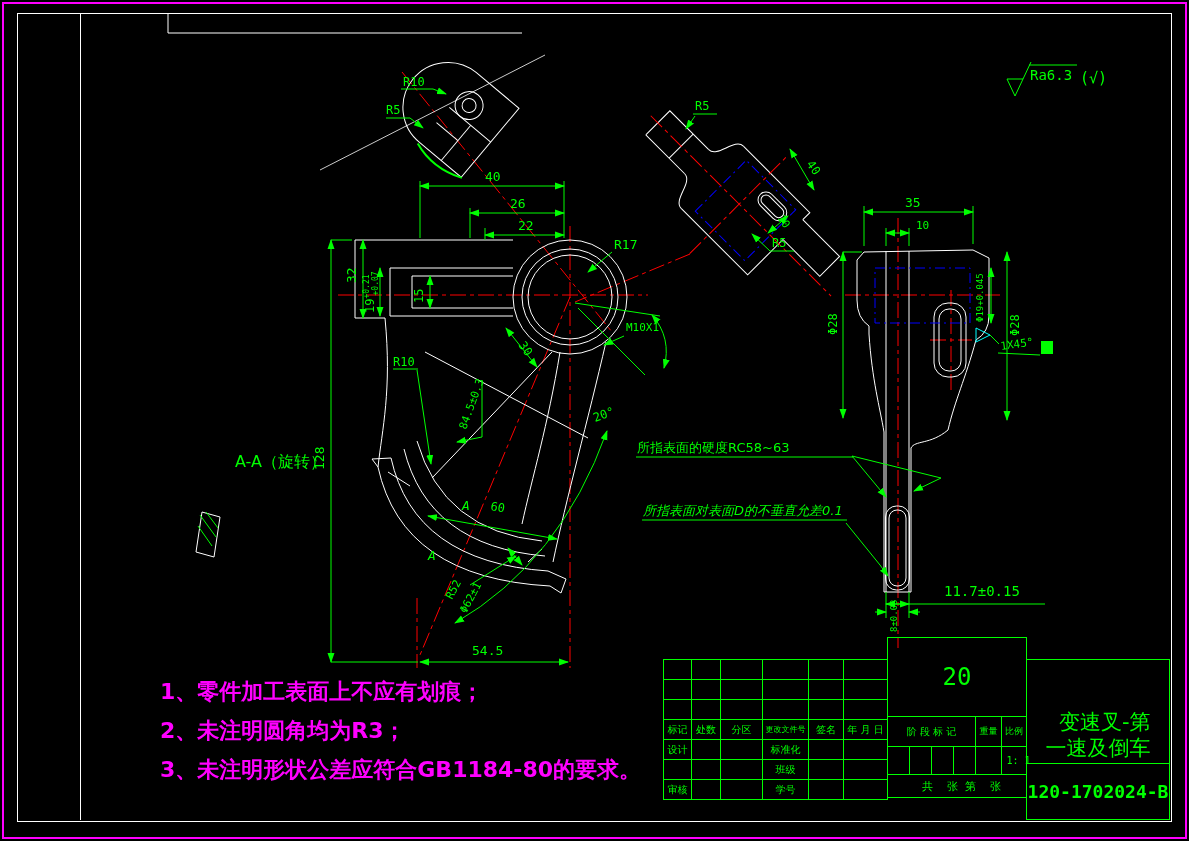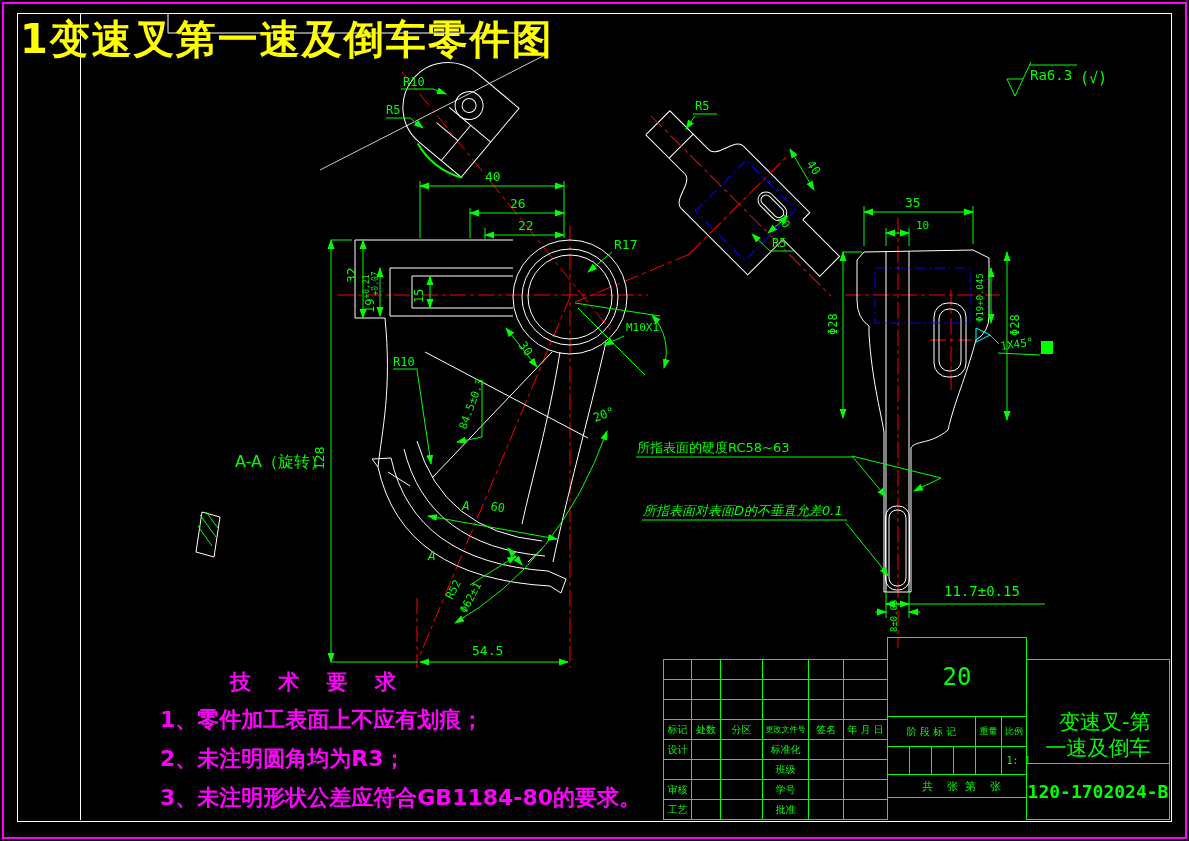--- a/index.html
+++ b/index.html
@@ -266,24 +266,22 @@
 
     <g stroke="#00FF00" fill="none">
       <path d="M1007,79 L1023,79 L1015,96 Z"></path>
       <line x1="1023" y1="79" x2="1031" y2="62"></line>
       <line x1="1029" y1="65" x2="1077" y2="65"></line>
       <text class="t" x="1030" y="80" font-size="14" stroke="none">Ra6.3</text>
       <text class="t" x="1080" y="83" font-size="15" stroke="none">(√)</text>
     </g>
   </svg>
 
-  <div class="abs" id="mainTitle">1变速叉第一速及倒车零件图</div>
 
   <div class="abs" id="techReq">
-    <div class="hd">技 术 要 求</div>
     <div class="it">1、零件加工表面上不应有划痕；</div>
     <div class="it">2、未注明圆角均为R3；</div>
     <div class="it">3、未注明形状公差应符合GB1184-80的要求。</div>
   </div>
 
   <div class="abs tb" style="left:663px;top:659px">
     <table class="tbl" style="width:224px">
       <colgroup>
           <col style="width:28px">
           <col style="width:29px">
@@ -339,28 +337,20 @@
             <td></td>
           <td>班级</td>
             <td></td>
             <td></td>
           </tr>
       <tr>
             <td>审核</td>
             <td></td>
             <td></td>
           <td>学号</td>
-            <td></td>
-            <td></td>
-          </tr>
-      <tr>
-            <td>工艺</td>
-            <td></td>
-            <td></td>
-          <td>批准</td>
             <td></td>
             <td></td>
           </tr>
     </tbody>
       </table>
   </div>
 
   <div class="abs tb" style="left:887px;top:637px;width:140px;height:161px">
     <div class="cell mono" style="left:0;top:0;width:140px;height:80px;font-size:24px">20</div>
     <div class="cell" style="left:0;top:79px;width:89px;height:31px;font-size:10px">阶 段 标 记</div>

